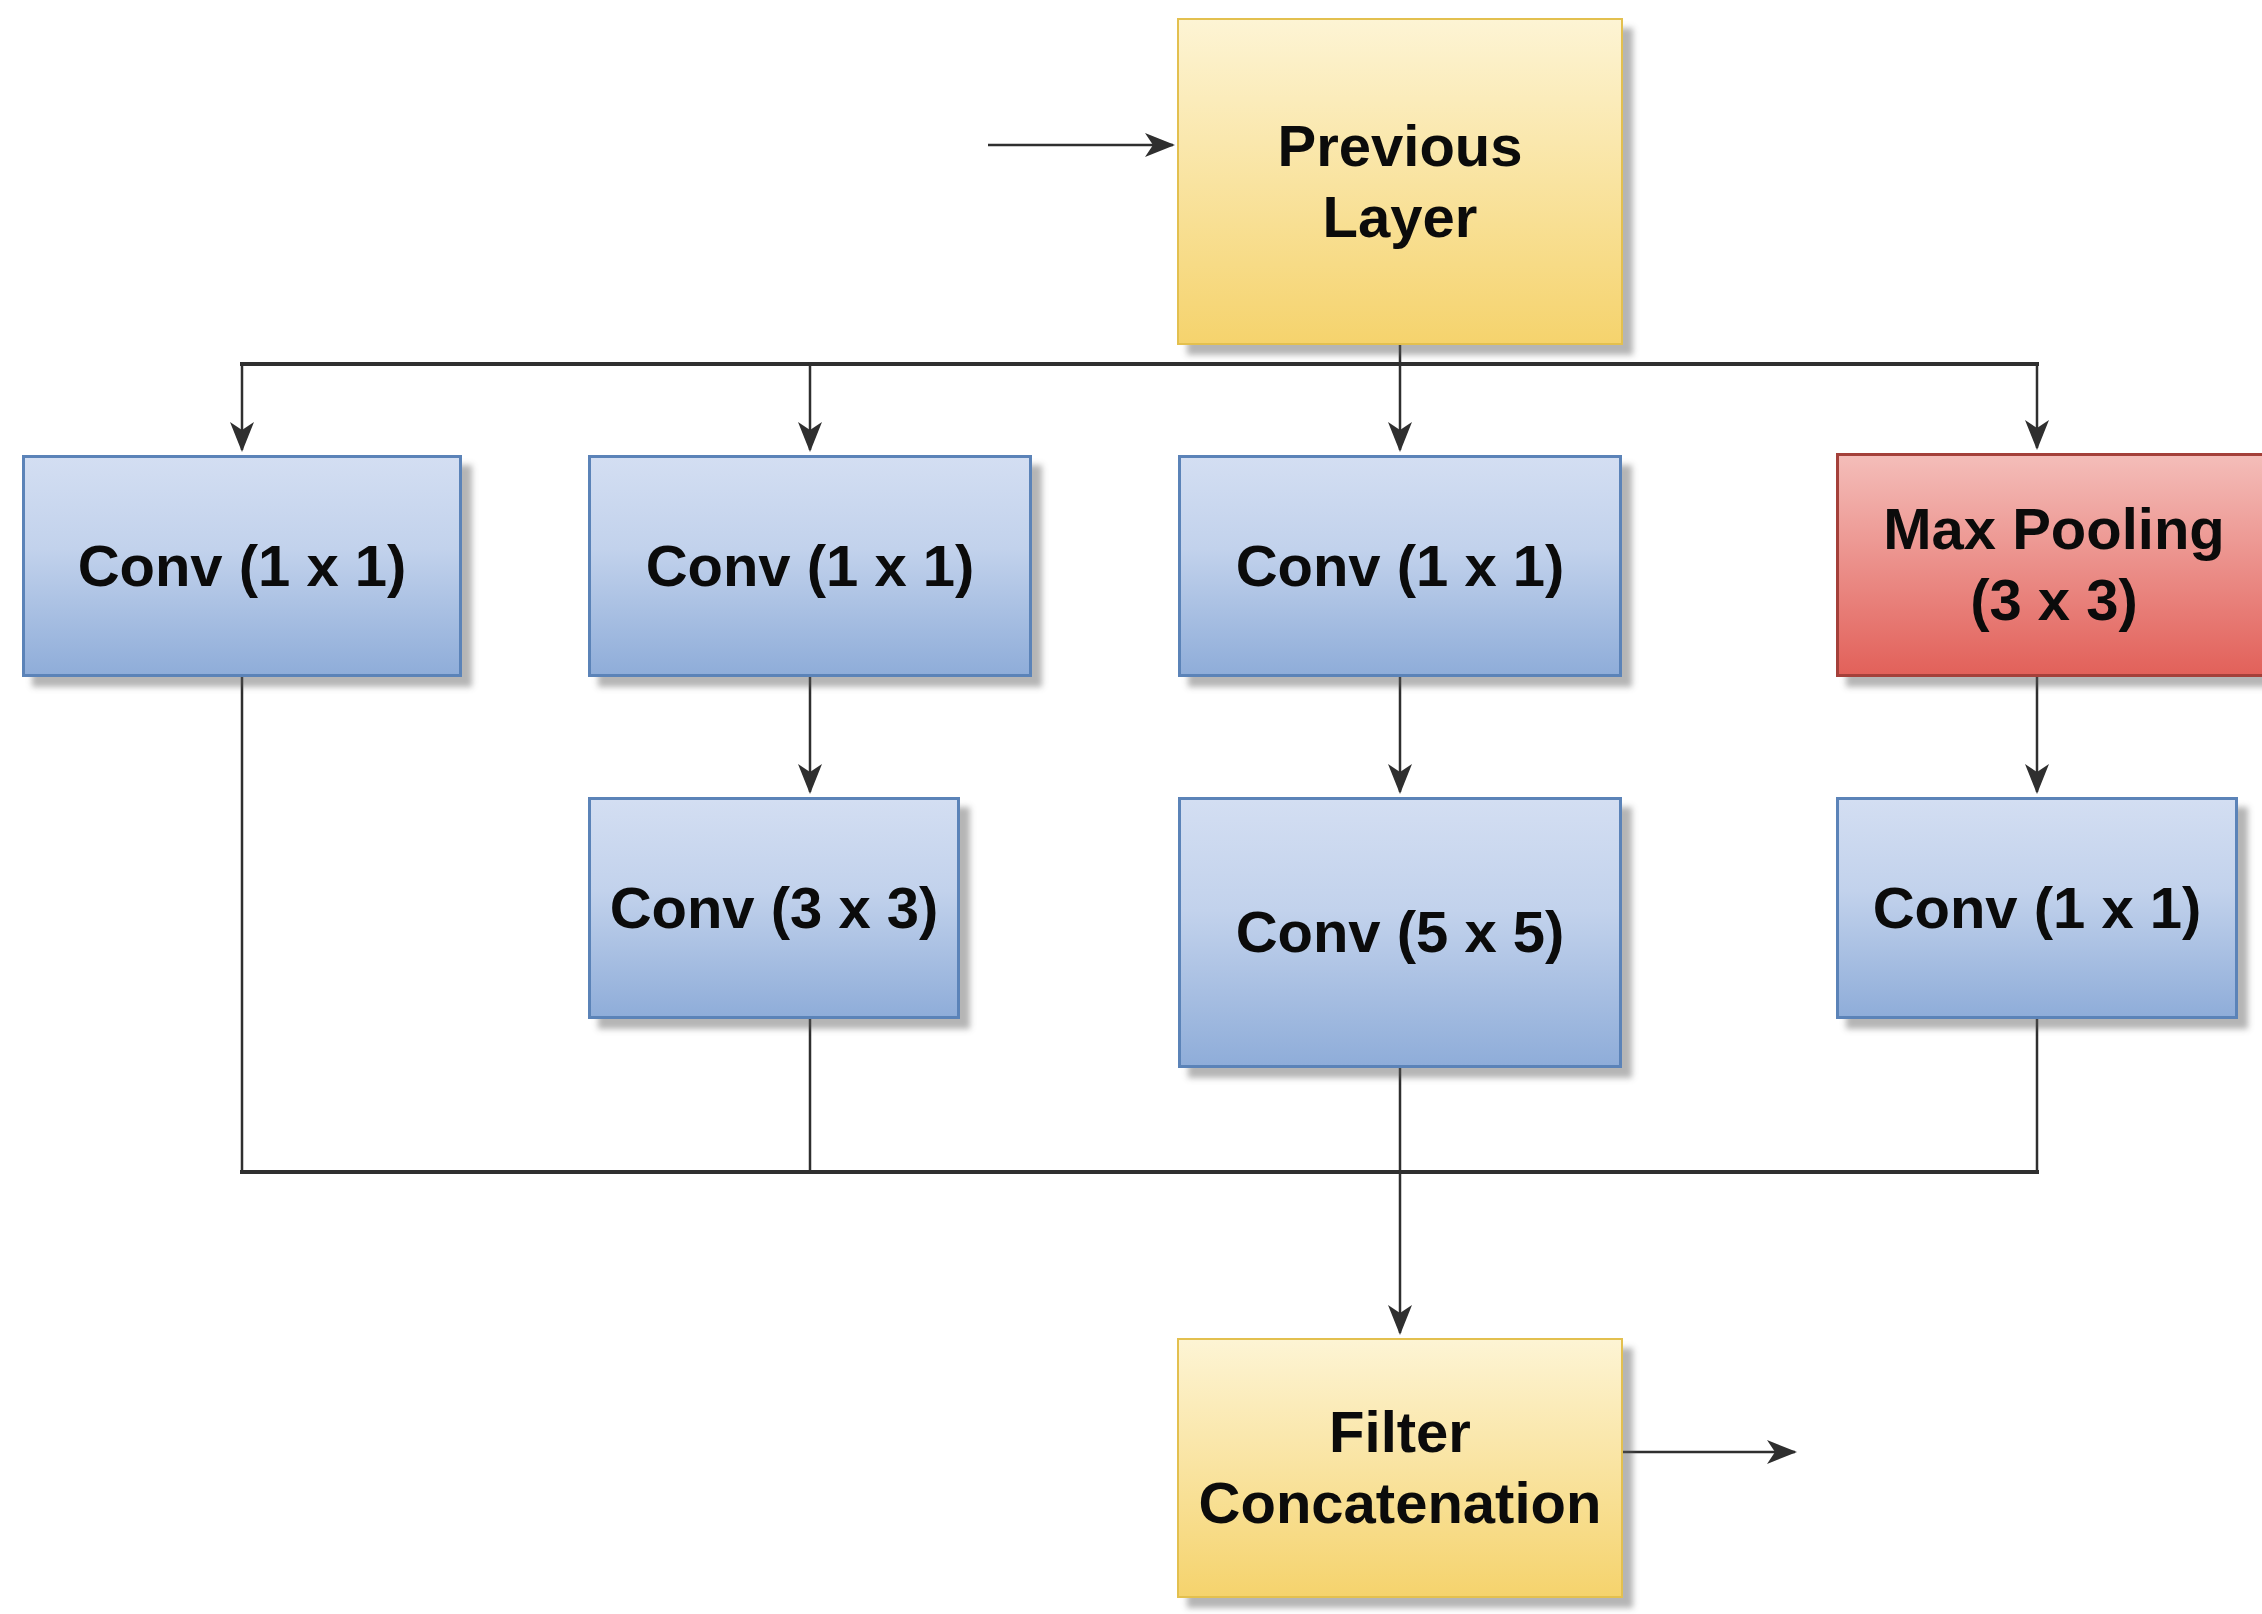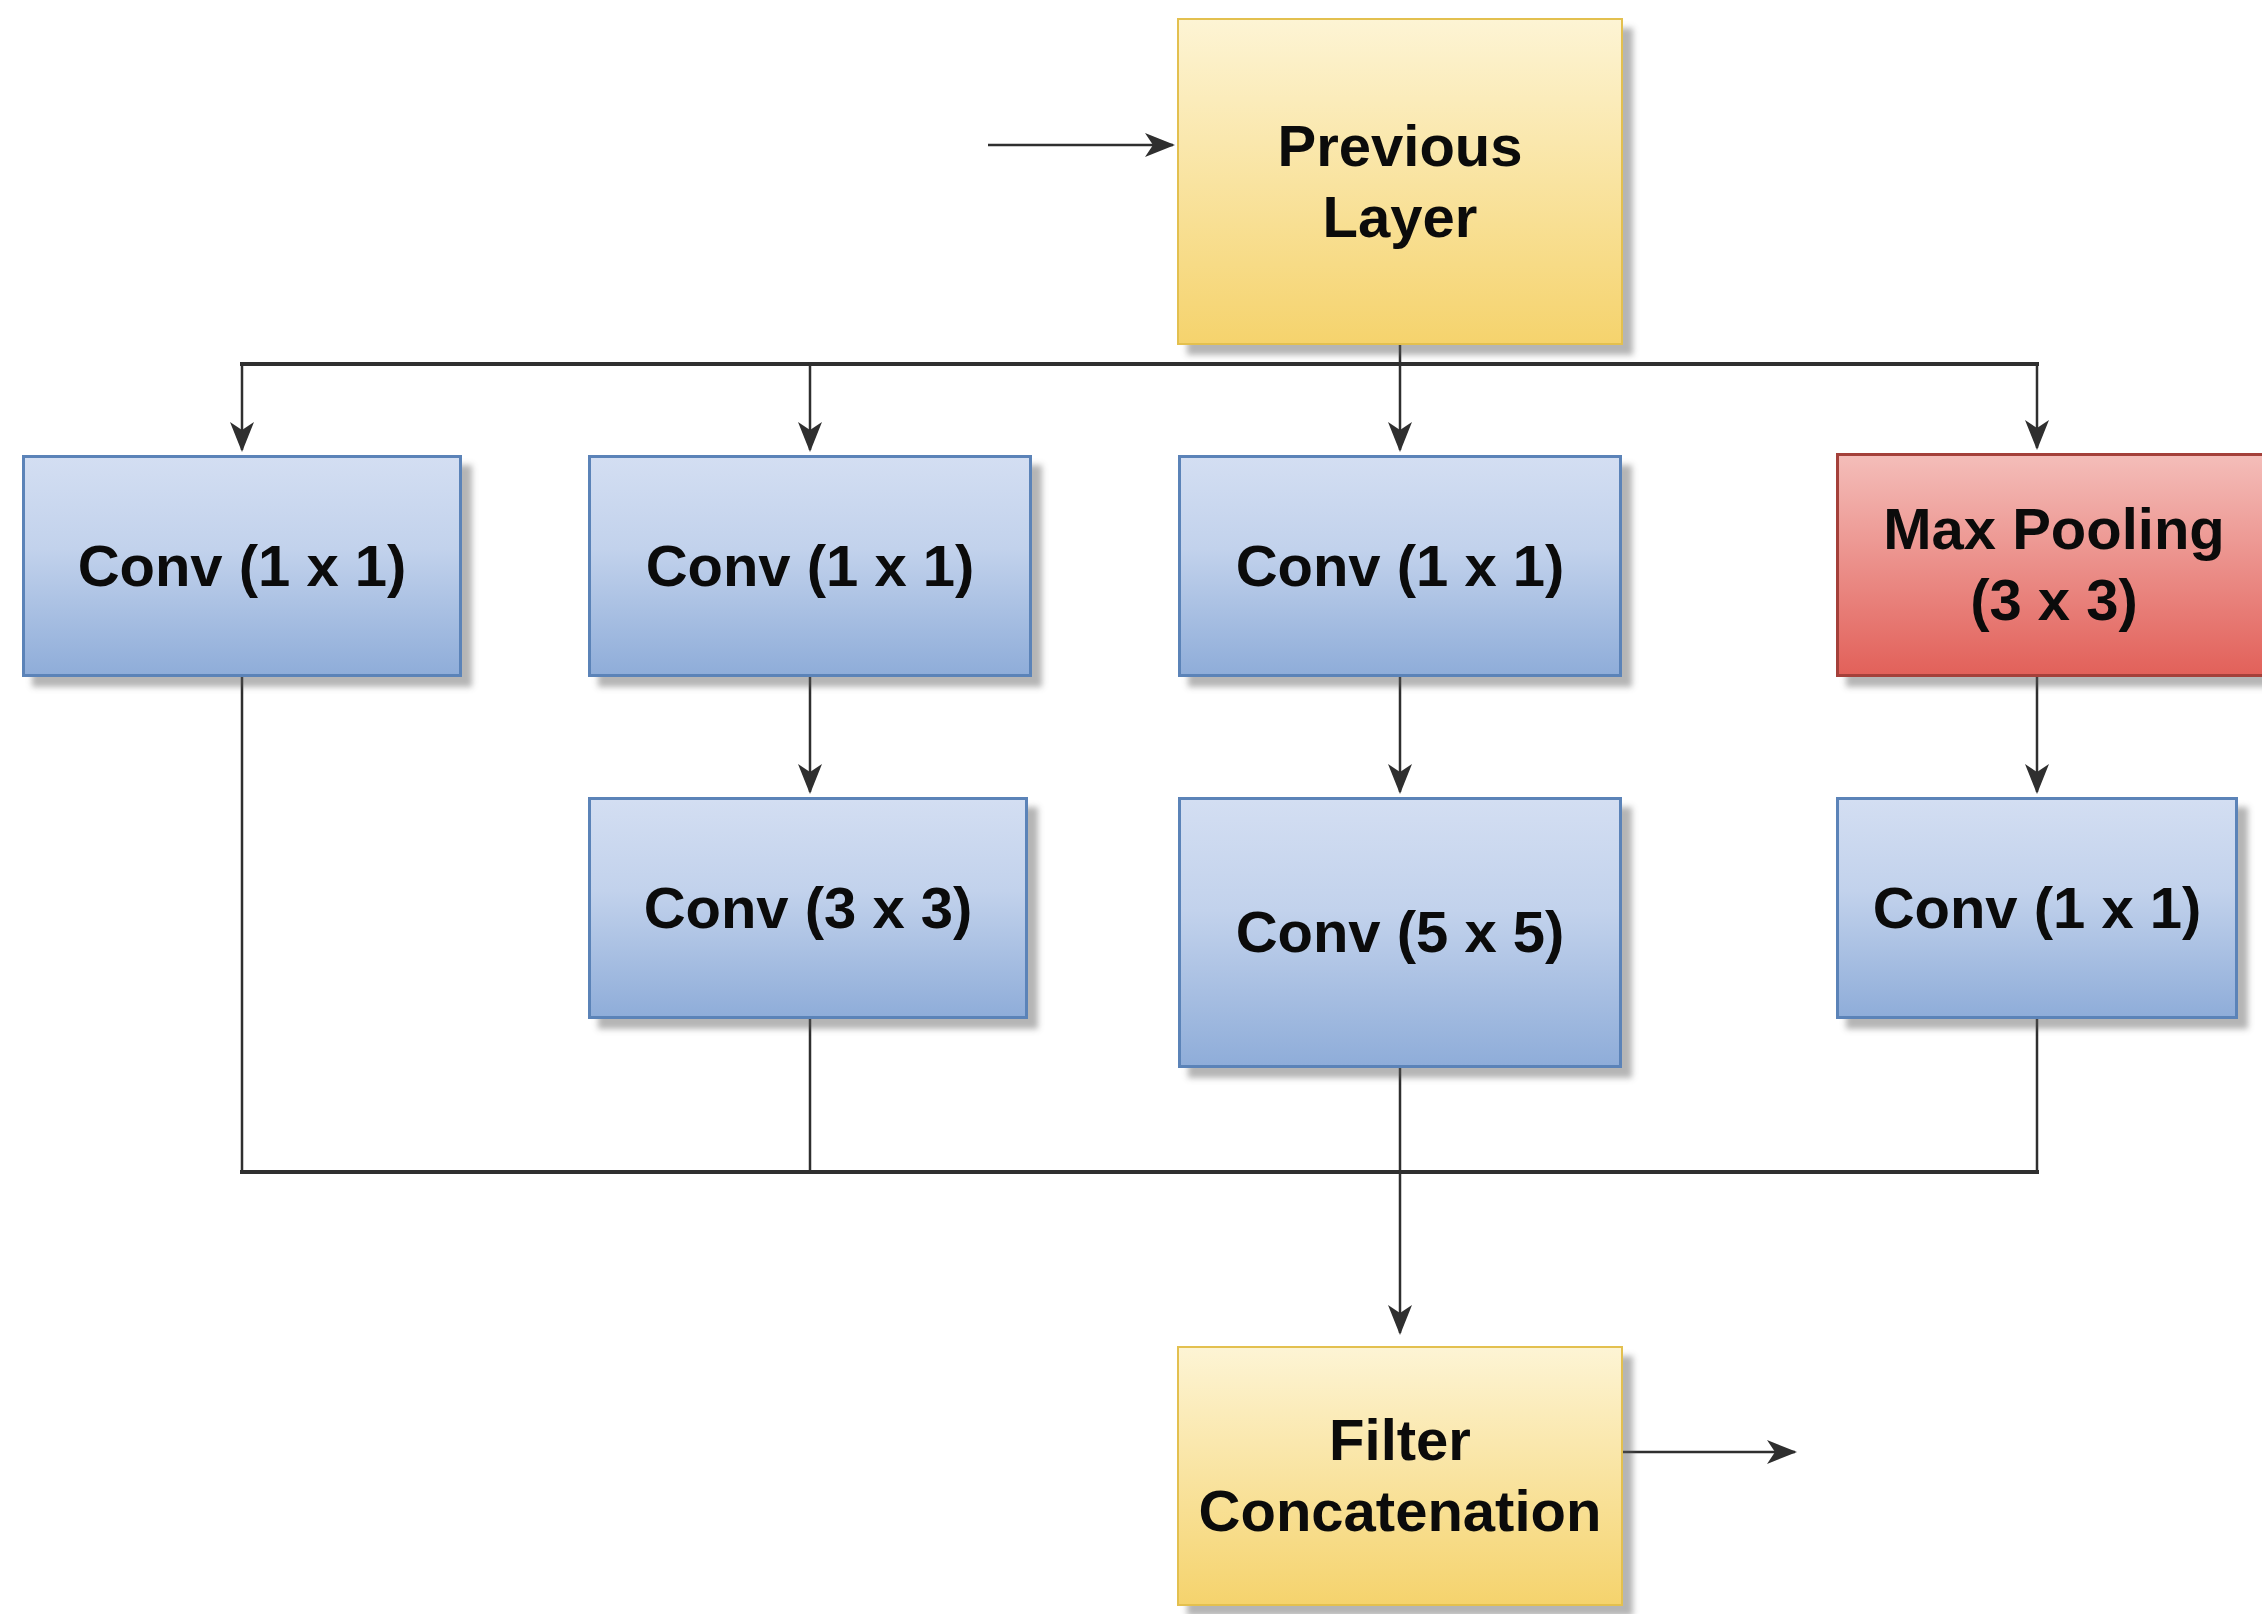--- a/index.html
+++ b/index.html
@@ -49,24 +49,24 @@
   .node.io {
     background: linear-gradient(180deg, var(--io-top) 0%, var(--io-bottom) 100%);
     border-color: var(--io-border);
     border-width: 2px;
   }
   #node-previous-layer { left: 1177px; top: 18px;  width: 446px; height: 327px; }
   #node-conv-b1       { left: 22px;   top: 455px; width: 440px; height: 222px; }
   #node-conv-b2r      { left: 588px;  top: 455px; width: 444px; height: 222px; }
   #node-conv-b3r      { left: 1178px; top: 455px; width: 444px; height: 222px; }
   #node-maxpool       { left: 1836px; top: 453px; width: 436px; height: 224px; }
-  #node-conv-b2       { left: 588px;  top: 797px; width: 440px; height: 222px; }
+  #node-conv-b2       { left: 588px;  top: 797px; width: 372px; height: 222px; }
   #node-conv-b3       { left: 1178px; top: 797px; width: 444px; height: 271px; }
   #node-conv-b4       { left: 1836px; top: 797px; width: 402px; height: 222px; }
-  #node-filter-concat { left: 1177px; top: 1338px; width: 446px; height: 260px; margin-top: 8px; }
+  #node-filter-concat { left: 1177px; top: 1338px; width: 446px; height: 260px; }
 </style>
 </head>
 <body>
 
 <div class="canvas">
 
   <svg class="edges-layer" viewBox="0 0 2262 1614" xmlns="http://www.w3.org/2000/svg">
     <defs>
       <marker id="arrw" viewBox="0 0 30 26" refX="28" refY="13" markerWidth="30" markerHeight="26" markerUnits="userSpaceOnUse" orient="auto">
         <path d="M0,1 L30,13 L0,25 L8,13 Z" fill="#2f2f2f"></path>

